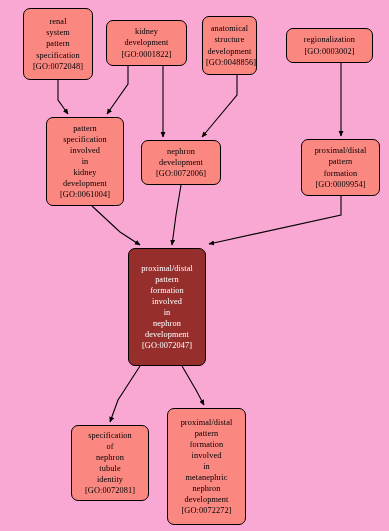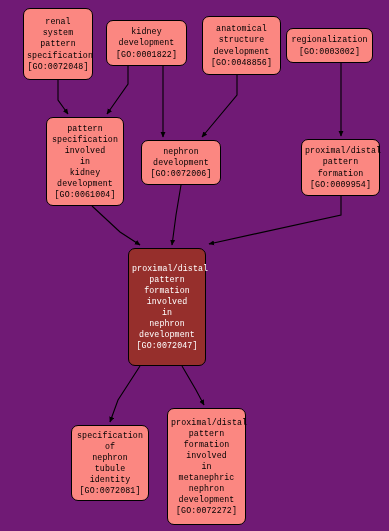--- a/index.html
+++ b/index.html
@@ -4,23 +4,23 @@
 <style>
   html, body {
     margin: 0;
     padding: 0;
     background: #ffffff;
   }
   #canvas {
     position: relative;
     width: 389px;
     height: 531px;
-    background: #701a75;
+    background: #f9a8d4;
     overflow: hidden;
-    font-family: Liberation Mono, monospace;
+    font-family: Liberation Serif, serif;
   }
   #edge-layer {
     position: absolute;
     left: 0;
     top: 0;
     width: 389px;
     height: 531px;
     pointer-events: none;
   }
   .go-node {
@@ -79,21 +79,21 @@
 system
 pattern
 specification
 [GO:0072048]</span>
       </div>
       <div class="go-node node-normal" title="kidney development [GO:0001822]" style="left: 106px; top: 20px; width: 81px; height: 46px;">
         <span class="lbl">kidney
 development
 [GO:0001822]</span>
       </div>
-      <div class="go-node node-normal" title="anatomical structure development [GO:0048856]" style="left: 202px; top: 16px; width: 79px; height: 59px;">
+      <div class="go-node node-normal" title="anatomical structure development [GO:0048856]" style="left: 202px; top: 16px; width: 55px; height: 59px;">
         <span class="lbl">anatomical
 structure
 development
 [GO:0048856]</span>
       </div>
       <div class="go-node node-normal" title="regionalization [GO:0003002]" style="left: 286px; top: 28px; width: 87px; height: 35px;">
         <span class="lbl">regionalization
 [GO:0003002]</span>
       </div>
       <div class="go-node node-normal" title="pattern specification involved in kidney development [GO:0061004]" style="left: 46px; top: 117px; width: 78px; height: 89px;">

